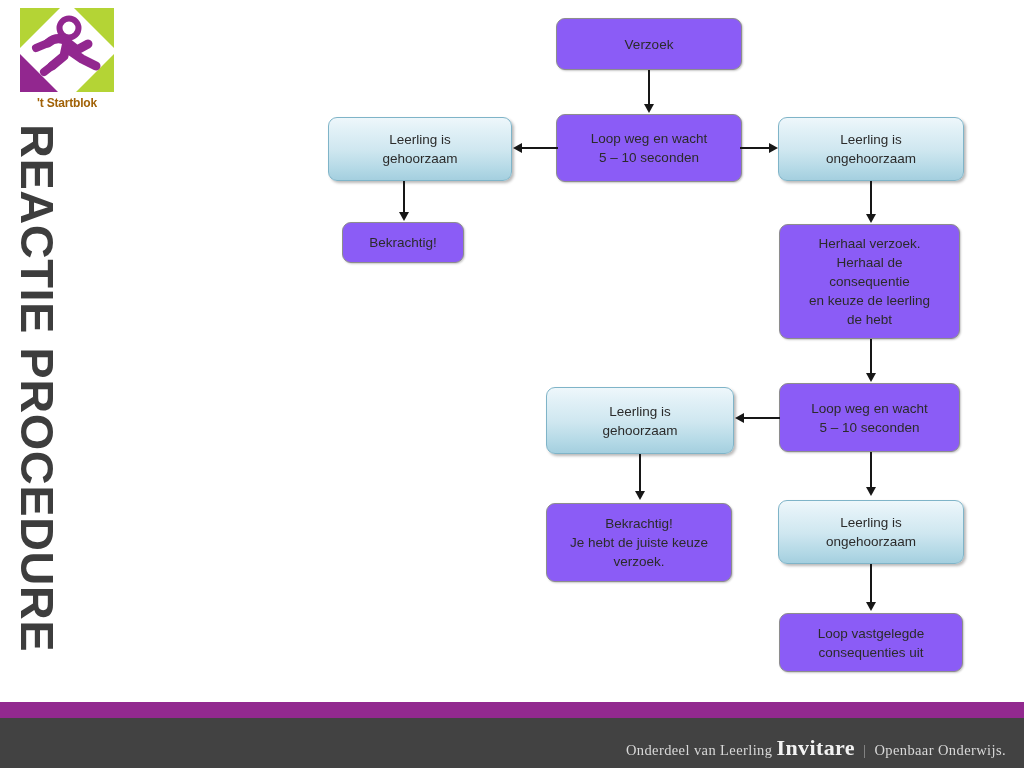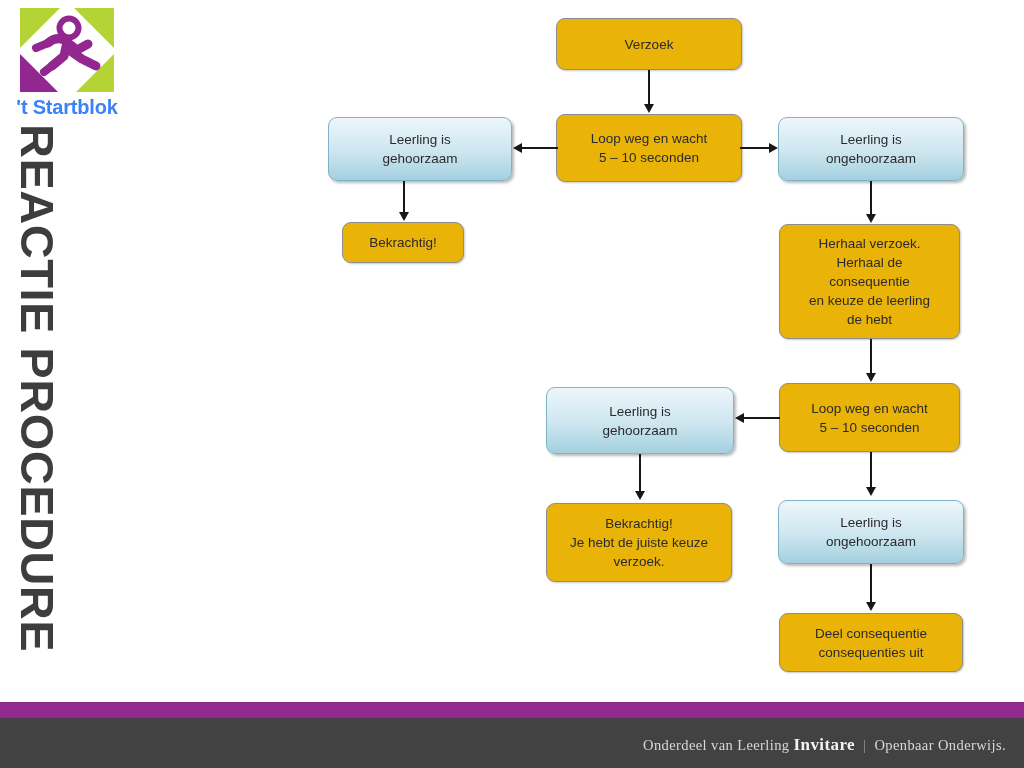--- a/index.html
+++ b/index.html
@@ -41,22 +41,22 @@
   }
 
   #logo-wordmark {
     position: absolute;
     left: 0;
     top: 92px;
     width: 106px;
     text-align: center;
     font-family: "Liberation Sans", sans-serif;
     font-weight: bold;
-    font-size: 20px;
-    color: #3b82f6;
+    font-size: 12px;
+    color: #a16207;
     letter-spacing: -0.2px;
     white-space: nowrap;
   }
 
   #vertical-title {
     position: absolute;
     left: 0;
     top: 0;
     width: 140px;
     height: 702px;
@@ -96,21 +96,21 @@
     text-align: center;
     font-family: "Liberation Sans", sans-serif;
     font-size: 13.5px;
     line-height: 19px;
     color: #2b2b2b;
     border-radius: 9px;
     padding: 2px 8px;
   }
 
   .node.plain {
-    background: #eab308;
+    background: #8b5cf6;
     border: 1px solid #8d8d8d;
     box-shadow: 1px 1px 2px rgba(0,0,0,0.22);
   }
 
   .node.blue {
     background: linear-gradient(to bottom,
                 #eef7fb 0%,
                 #e2f1f7 18%,
                 #cfe7f0 52%,
                 #b4d9e6 82%,
@@ -172,21 +172,21 @@
     right: 18px;
     top: 735px;
     font-family: "Liberation Serif", serif;
     font-size: 14.5px;
     color: #d9d9d9;
     letter-spacing: 0.4px;
     white-space: nowrap;
   }
   #footer-text .brand {
     font-weight: bold;
-    font-size: 17px;
+    font-size: 22px;
     color: #f2f2f2;
   }
   #footer-text .sep {
     color: #9a9a9a;
     padding: 0 4px;
   }
 </style>
 </head>
 <body>
 
@@ -284,21 +284,21 @@
 
   <div class="node blue" style="left:638px; top:500px; width:186px; height:64px;">
     <div>
       <span>Leerling is</span>
       <span>ongehoorzaam</span>
     </div>
   </div>
 
   <div class="node plain" style="left:639px; top:613px; width:184px; height:59px;">
     <div>
-      <span>Deel consequentie</span>
+      <span>Loop vastgelegde</span>
       <span>consequenties uit</span>
     </div>
   </div>
 
   <div class="conn v" style="left:508px; top:70px; height:35px;"></div>
   <div class="arrowhead down" style="left:504px; top:104px;"></div>
 
   <div class="conn h" style="left:382px; top:147px; width:36px;"></div>
   <div class="arrowhead left" style="left:373px; top:143px;"></div>
 

